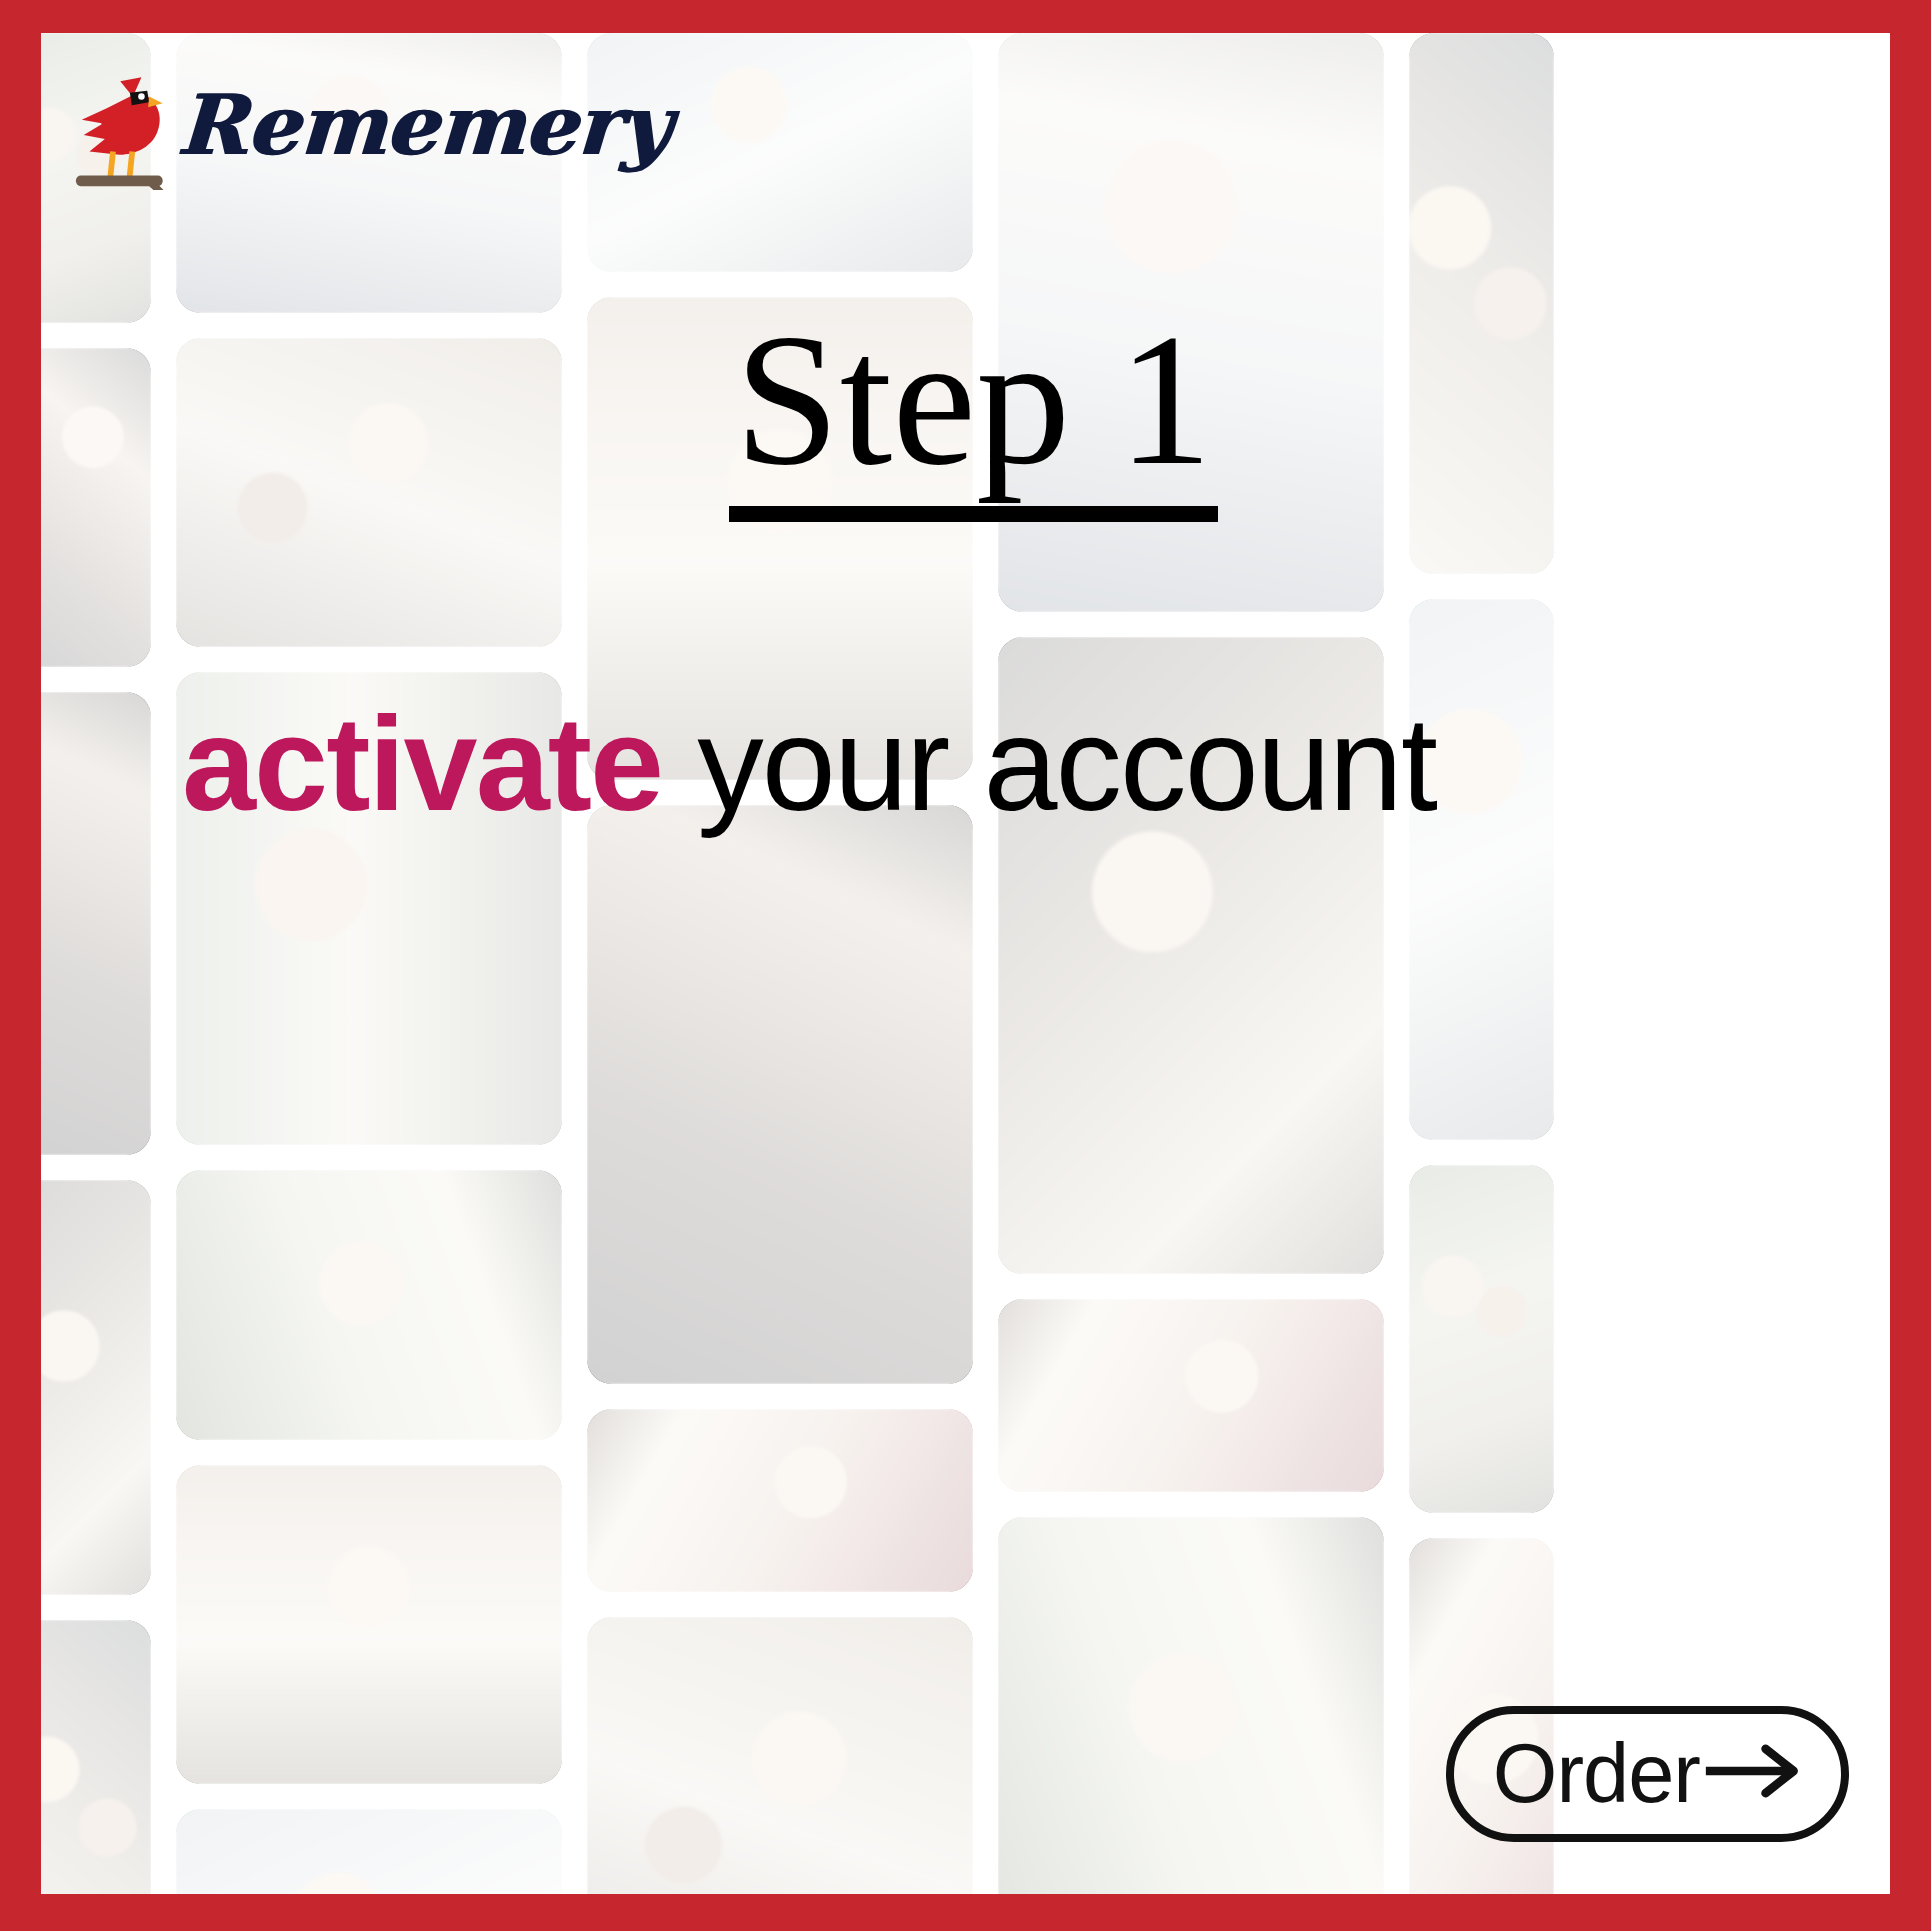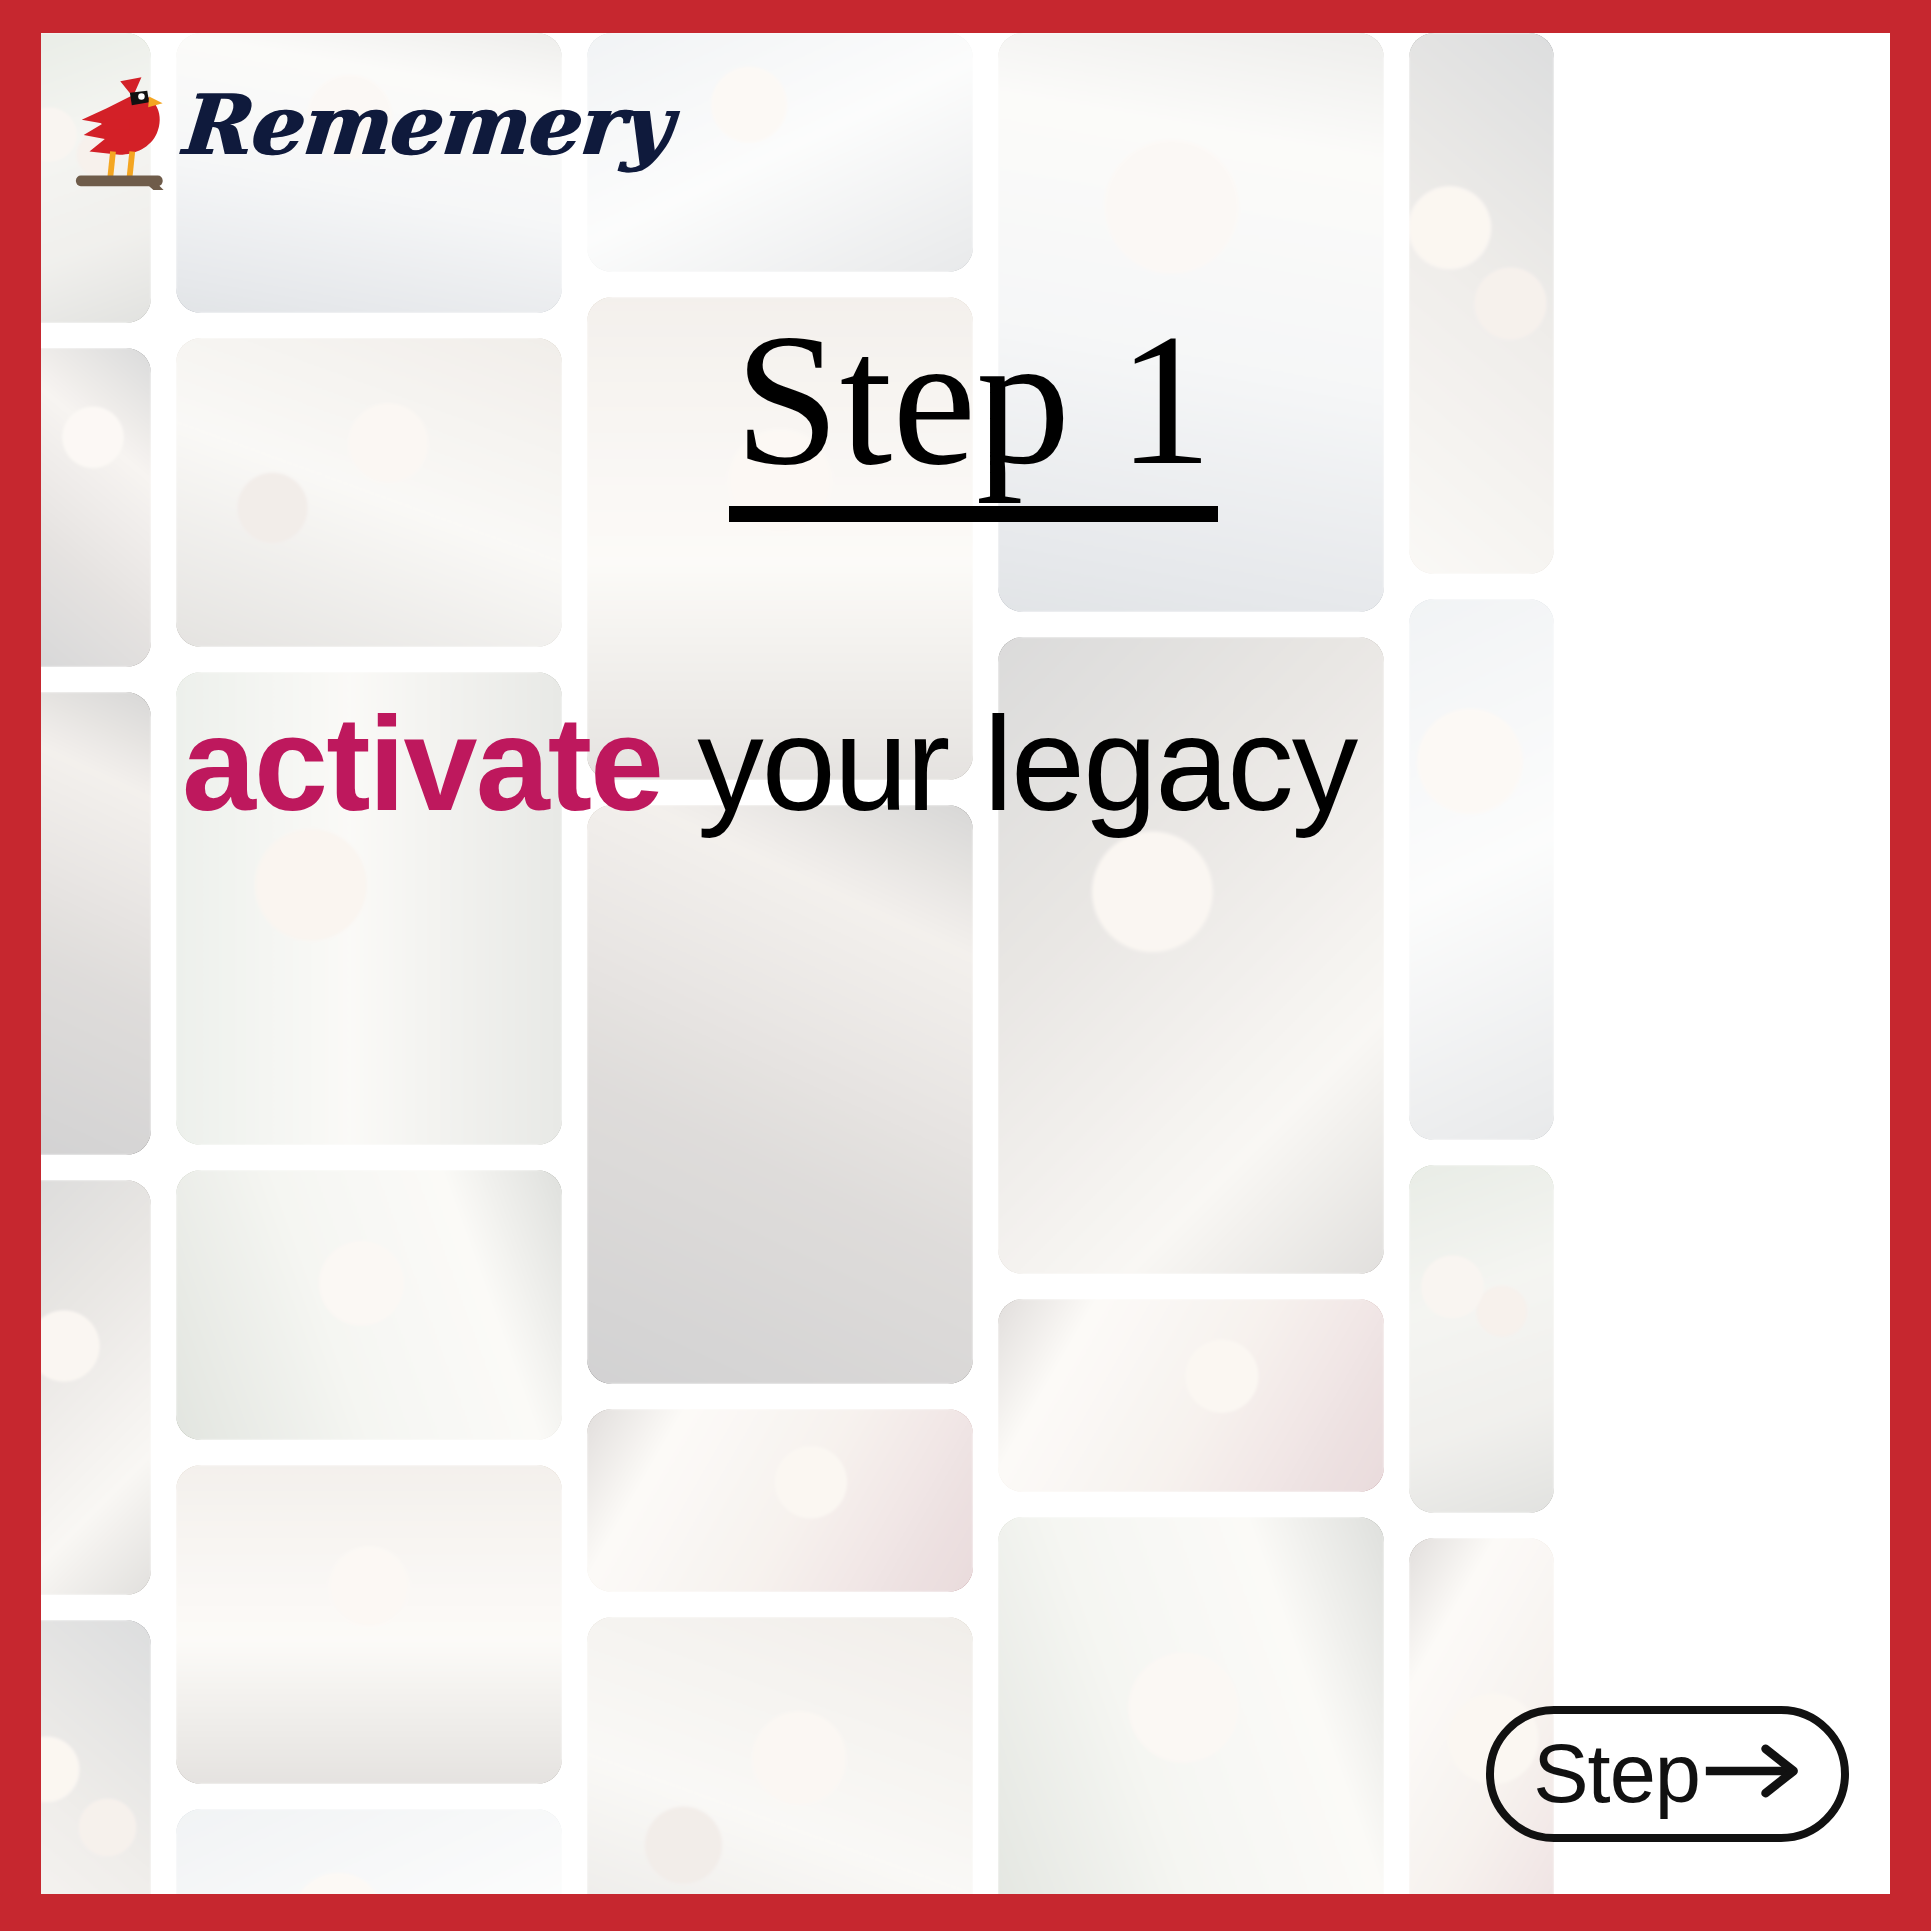--- a/index.html
+++ b/index.html
@@ -324,25 +324,25 @@
         </svg>
       </span>
       <span id="logo-word">Rememery</span>
     </div>
 
     <div id="step-title">
       <span class="word">Step 1</span>
     </div>
 
     <div id="headline">
-      <div class="hl-line l2"><span class="accent">activate</span><span> your legacy</span></div>
+      <div class="hl-line l2"><span class="accent">activate</span><span> your account</span></div>
     </div>
 
     <div id="next-btn">
-      <span id="next-label">Step</span>
+      <span id="next-label">Order</span>
       <span id="next-arrow">
         <svg width="106" height="56" viewBox="0 0 110 58" aria-hidden="true">
           <line x1="4" y1="29" x2="92" y2="29" stroke="#111111" stroke-width="9" stroke-linecap="butt"></line>
           <polyline points="66,6 95,29 66,52" fill="none" stroke="#111111" stroke-width="9" stroke-linecap="round" stroke-linejoin="round"></polyline>
         </svg>
       </span>
     </div>
 
   </div>
 </div>

